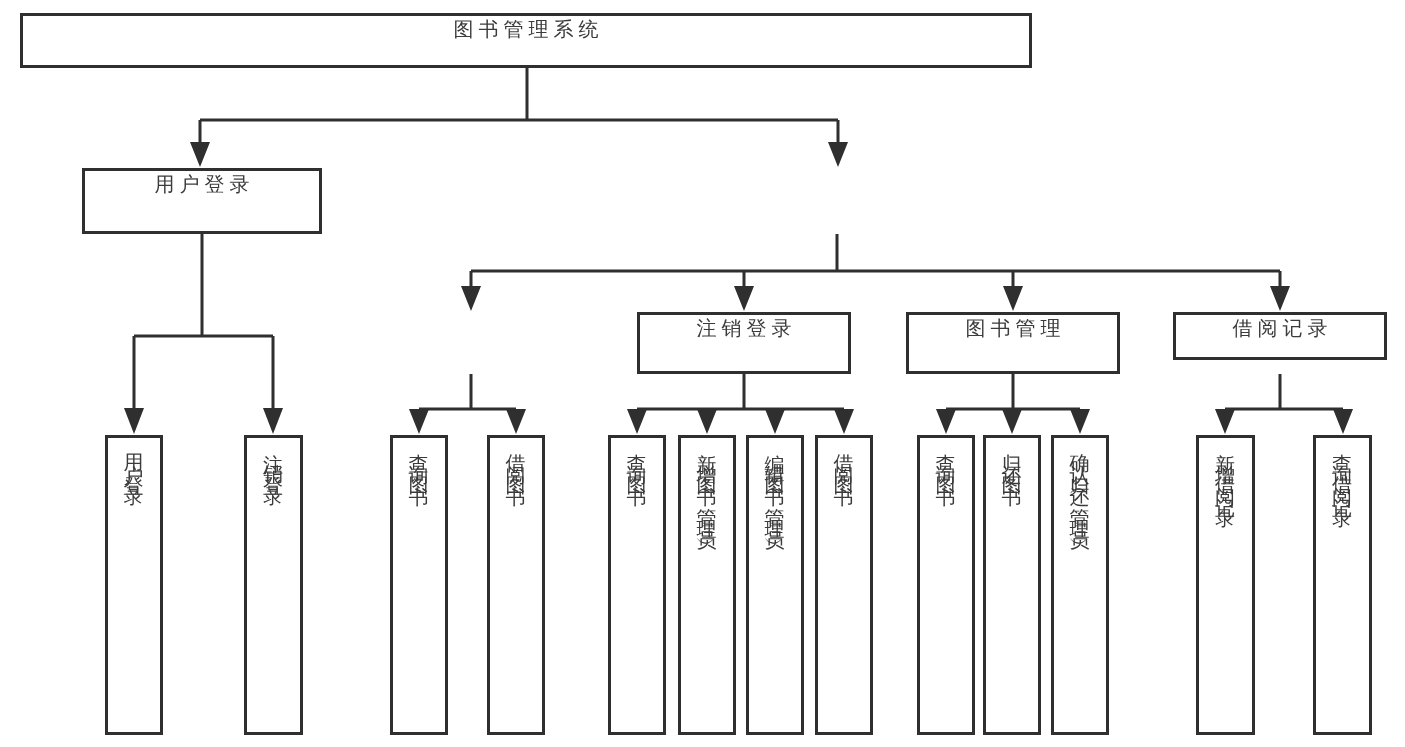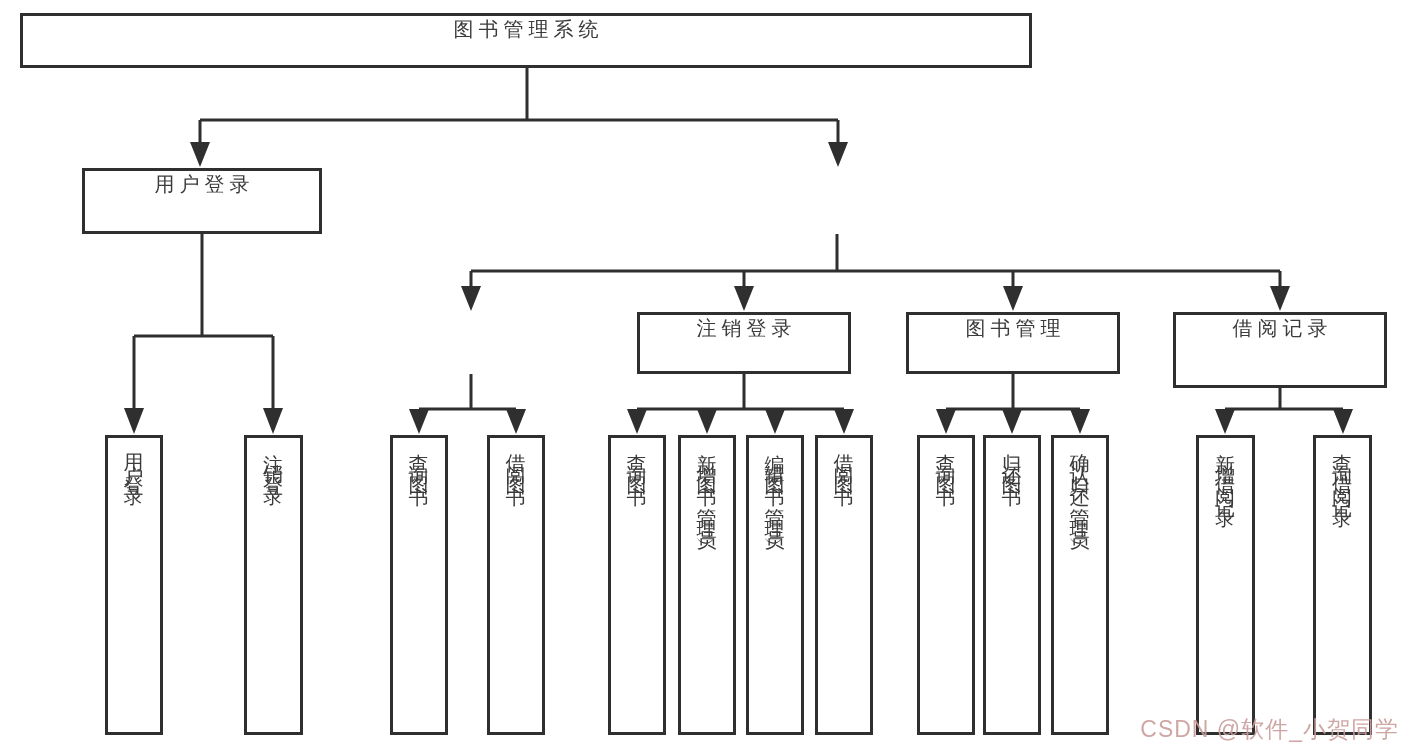--- a/index.html
+++ b/index.html
@@ -85,21 +85,21 @@
   <div class="box hbox" style="left:82px;top:168px;width:240px;height:66px">
     <span>用户登录</span>
   </div>
 
   <div class="box hbox" style="left:637px;top:312px;width:214px;height:62px">
     <span>注销登录</span>
   </div>
   <div class="box hbox" style="left:906px;top:312px;width:214px;height:62px">
     <span>图书管理</span>
   </div>
-  <div class="box hbox" style="left:1173px;top:312px;width:214px;height:76px">
+  <div class="box hbox" style="left:1173px;top:312px;width:214px;height:48px">
     <span>借阅记录</span>
   </div>
 
   <div class="box vbox" style="left:105px;top:435px;width:58px;height:300px">
     <span>用户登录</span>
   </div>
   <div class="box vbox" style="left:244px;top:435px;width:59px;height:300px">
     <span>注销登录</span>
   </div>
 
@@ -133,15 +133,14 @@
     <span>确认归还（管理员）</span>
   </div>
 
   <div class="box vbox" style="left:1196px;top:435px;width:59px;height:300px">
     <span>新增借阅记录</span>
   </div>
   <div class="box vbox" style="left:1313px;top:435px;width:59px;height:300px">
     <span>查询借阅记录</span>
   </div>
 
-  <div class="watermark">CSDN @软件_小贺同学</div>
 
 </div>
 
 </body></html>

